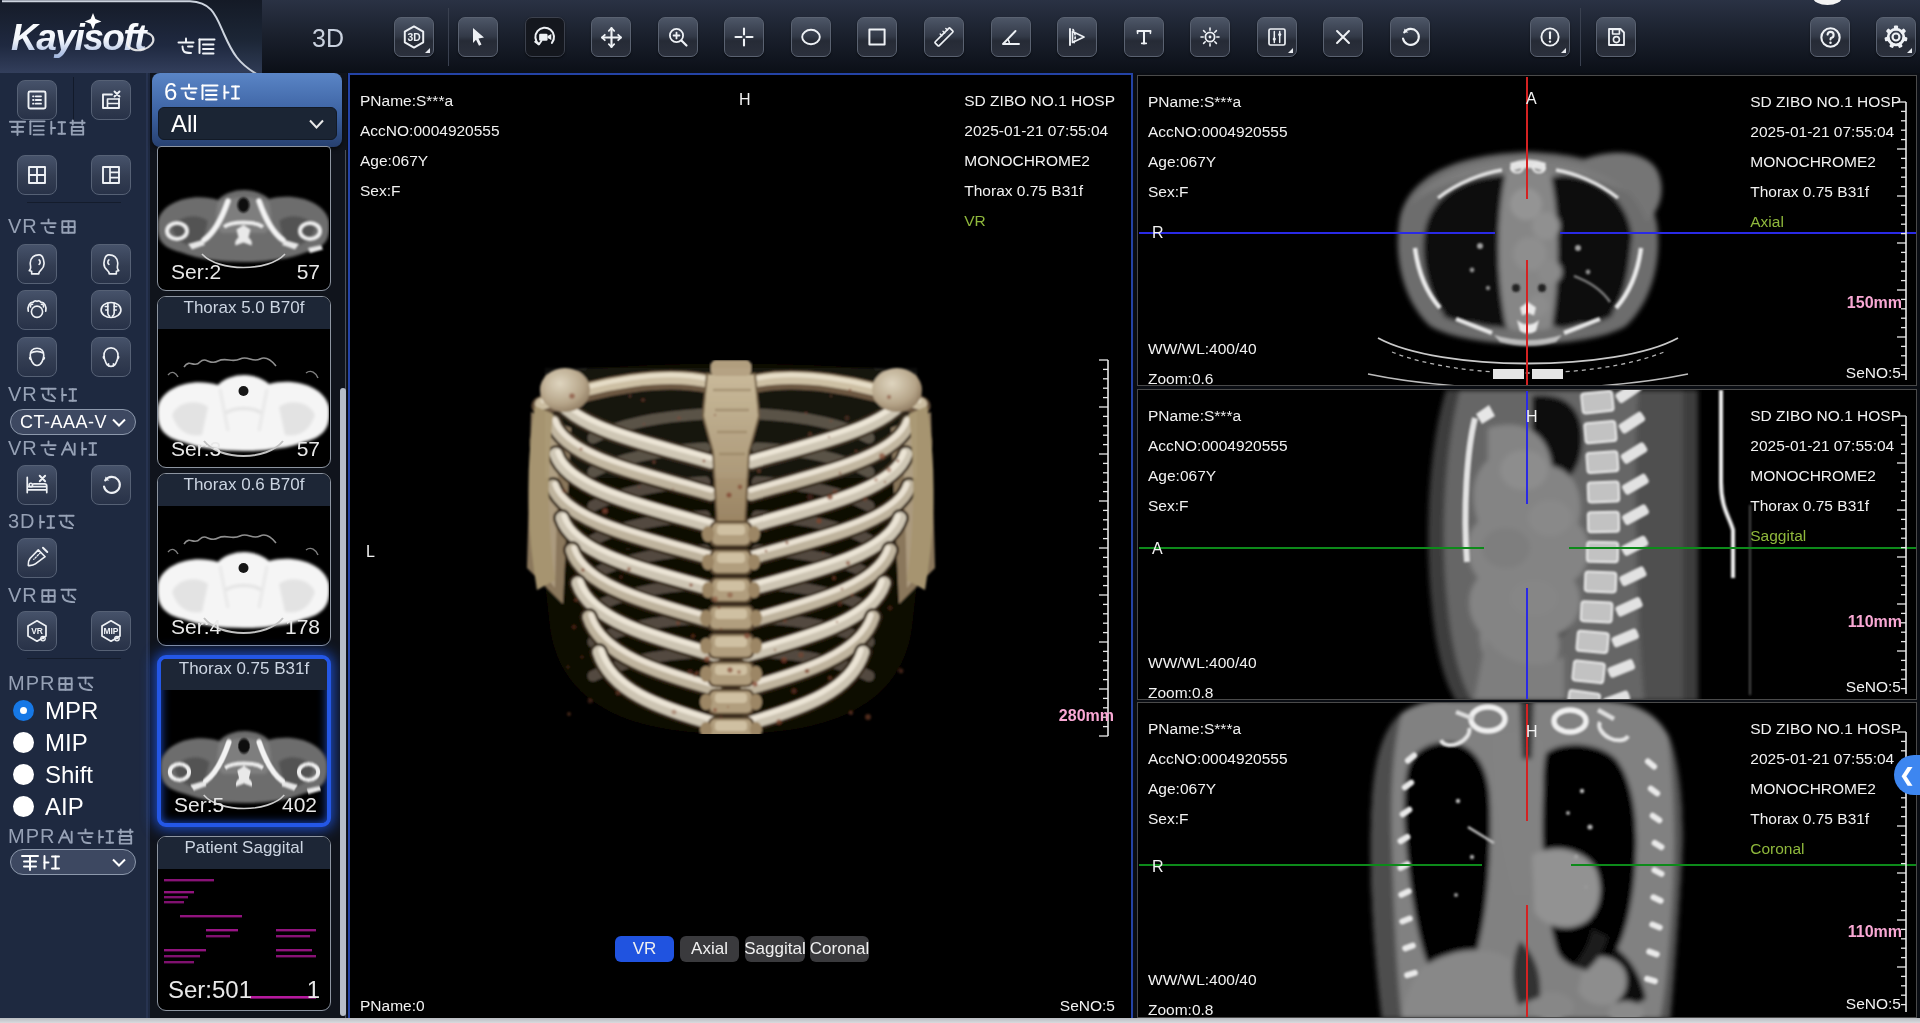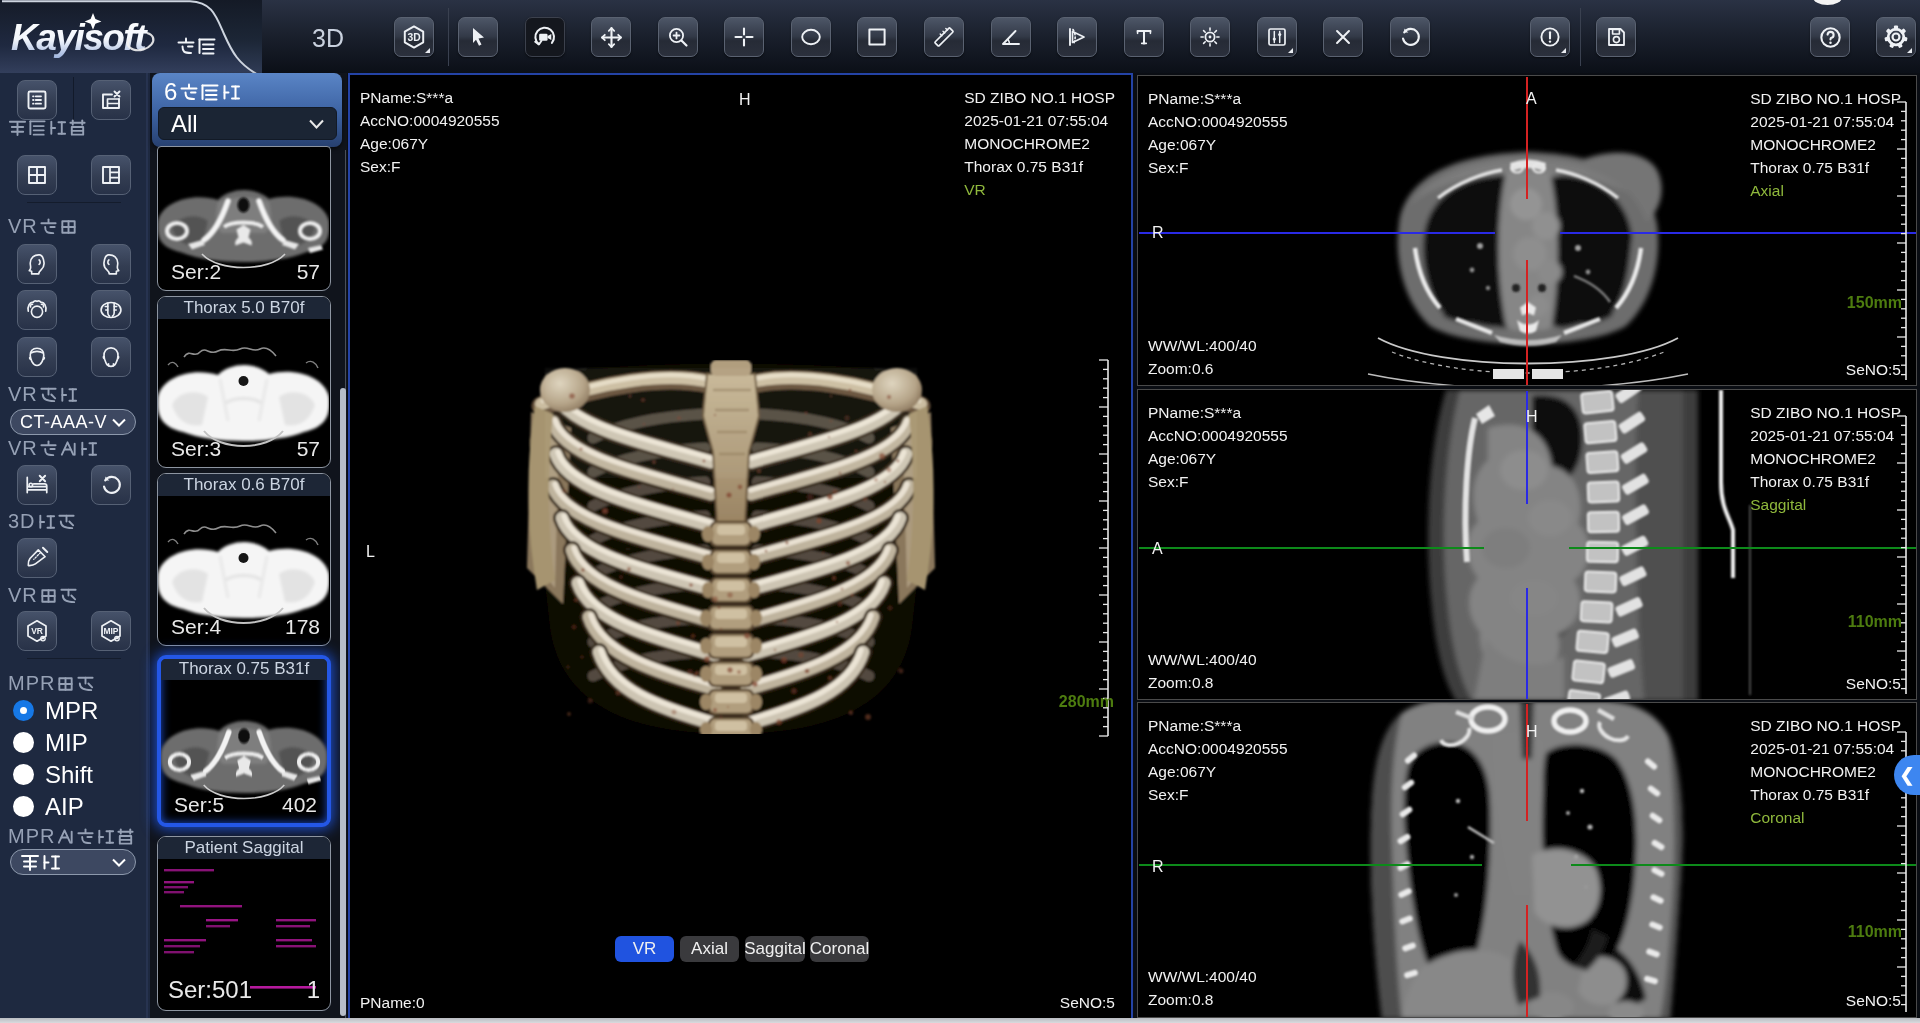--- a/index.html
+++ b/index.html
@@ -19,30 +19,30 @@
 .pill{position:absolute;left:10px;width:126px;height:26px;border-radius:13px;background:#3d4861;border:1.5px solid #8d99ac;color:#fff;display:flex;align-items:center;padding:0 9px;justify-content:space-between;white-space:nowrap;font-size:18px;letter-spacing:0.5px}
 .radio{position:absolute;left:13px;width:21px;height:21px;border-radius:50%;background:#fff}
 .radio.sel{background:#1678e6}
 .radio.sel:after{content:"";position:absolute;left:7px;top:7px;width:7px;height:7px;border-radius:50%;background:#fff}
 .rlab{position:absolute;left:45px;color:#fff;font-size:24px}
 
 #thumbs{position:absolute;left:150px;top:73px;width:197px;height:945px;background:#10141c}
 #serhdr{position:absolute;left:2px;top:0px;width:190px;height:74px;background:linear-gradient(180deg,#5a85c6 0%,#3c62a2 55%,#27406f 100%);border-radius:8px;box-shadow:0 2px 4px rgba(0,0,0,.6)}
 #allsel{position:absolute;left:6px;top:34px;width:179px;height:33px;background:#1b2534;border-radius:6px;border:1px solid #121a26;color:#fff;display:flex;align-items:center;justify-content:space-between;padding:0 12px;font-size:24px}
 .thumb{position:absolute;left:7px;width:174px;border:1.5px solid #8d95a1;border-radius:9px;background:#000;overflow:hidden}
-.thumb .ttl{display:block;height:22px;line-height:21px;text-align:center;background:#1d2636;color:#ccd5e2;font-size:17px}
+.thumb .ttl{display:block;height:32px;line-height:21px;text-align:center;background:#1d2636;color:#ccd5e2;font-size:17px}
 .thumb .ser{position:absolute;left:13px;bottom:6px;color:#e8e8e8;font-size:21px}
 .thumb .cnt{position:absolute;right:10px;bottom:6px;color:#e8e8e8;font-size:21px}
 .thumb.sel{border:4px solid #2457e6;box-shadow:0 0 14px 2px #1e4fd0, inset 0 0 10px #1e4fd0}
 
 .pane{position:absolute;background:#000;overflow:hidden}
-.ov{position:absolute;color:#f2f2f2;font-size:15.5px;line-height:23px;white-space:pre}
+.ov{position:absolute;color:#f2f2f2;font-size:15.5px;line-height:30px;white-space:pre}
 .ovr{text-align:left}
 .green{color:#8fb83c}
-.mm{position:absolute;color:#4d7c0f;font-size:16px;font-weight:bold}
+.mm{position:absolute;color:#f9a8d4;font-size:16px;font-weight:bold}
 .orient{position:absolute;color:#f2f2f2;font-size:16px}
 .vbtn{position:absolute;height:26px;border-radius:6px;background:#3a3a3d;color:#f0f0f0;font-size:17px;display:flex;align-items:center;justify-content:center;padding:0 10px}
 .vbtn.sel{background:#2053e0}
 #collapse{position:absolute;right:0;top:755px;width:26px;height:40px;background:#3d86f0;border-radius:20px 0 0 20px;color:#fff;font-size:18px;font-weight:bold;display:flex;align-items:center;justify-content:center}
 #bstrip{position:absolute;left:0;top:1018px;width:1920px;height:5px;background:linear-gradient(180deg,#b9bcc2,#d9dadd)}
 </style></head><body>
 <div id="app">
     <div id="hdr">
       <div id="logoarea"></div>
       <svg class="abs" style="left:0;top:0" width="300" height="73" viewBox="0 0 300 73">
@@ -949,21 +949,21 @@
           <path d="M6,301.8 H11" stroke="#e8e8e8" stroke-width="1.3"></path>
           <path d="M6,311.2 H11" stroke="#e8e8e8" stroke-width="1.3"></path>
           <path d="M6,320.6 H11" stroke="#e8e8e8" stroke-width="1.3"></path>
           <path d="M2,330.0 H11" stroke="#e8e8e8" stroke-width="1.3"></path>
           <path d="M6,339.4 H11" stroke="#e8e8e8" stroke-width="1.3"></path>
           <path d="M6,348.8 H11" stroke="#e8e8e8" stroke-width="1.3"></path>
           <path d="M6,358.2 H11" stroke="#e8e8e8" stroke-width="1.3"></path>
           <path d="M6,367.6 H11" stroke="#e8e8e8" stroke-width="1.3"></path>
           <path d="M2,377.0 H11" stroke="#e8e8e8" stroke-width="1.3"></path>
         </svg></div>
-      <div class="mm" style="right:17px;top:618px">280mm</div>
+      <div class="mm" style="right:17px;top:632px">280mm</div>
       <div class="vbtn sel" style="left:265px;top:861px;width:59px">VR</div>
       <div class="vbtn" style="left:330px;top:861px;width:59px">Axial</div>
       <div class="vbtn" style="left:395px;top:861px;width:60px">Saggital</div>
       <div class="vbtn" style="left:460px;top:861px;width:59px">Coronal</div>
       <div class="ov" style="left:10px;top:916px">PName:0</div>
       <div class="ov" style="right:16px;top:916px">SeNO:5</div>
     </div>
     <div class="pane" style="left:1137px;top:75px;width:780px;height:311px;border:1px solid #4a4a4a"><svg width="780" height="311" viewBox="0 0 780 311">
 <defs>
           <filter id="ab1" x="-15%" y="-15%" width="130%" height="130%">

